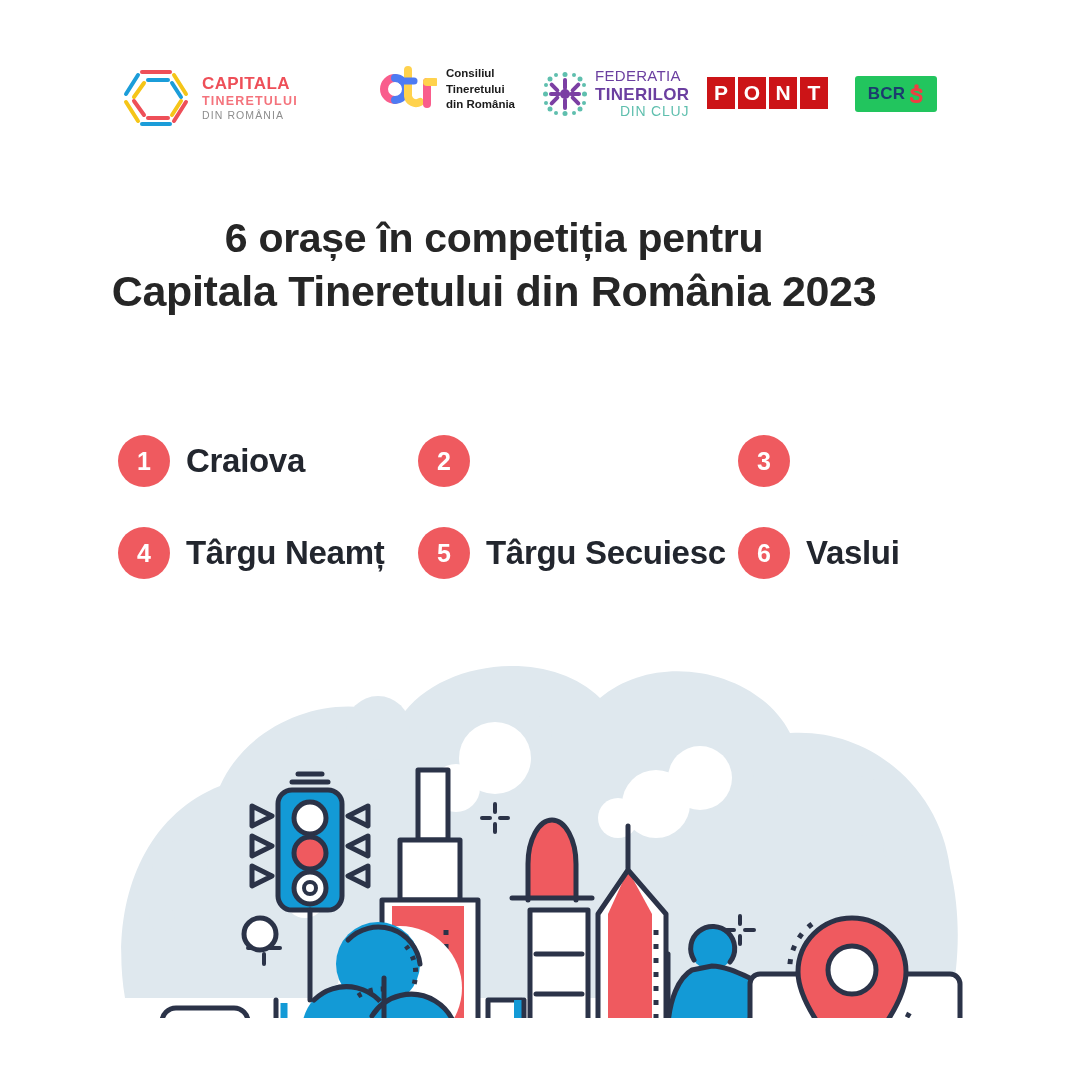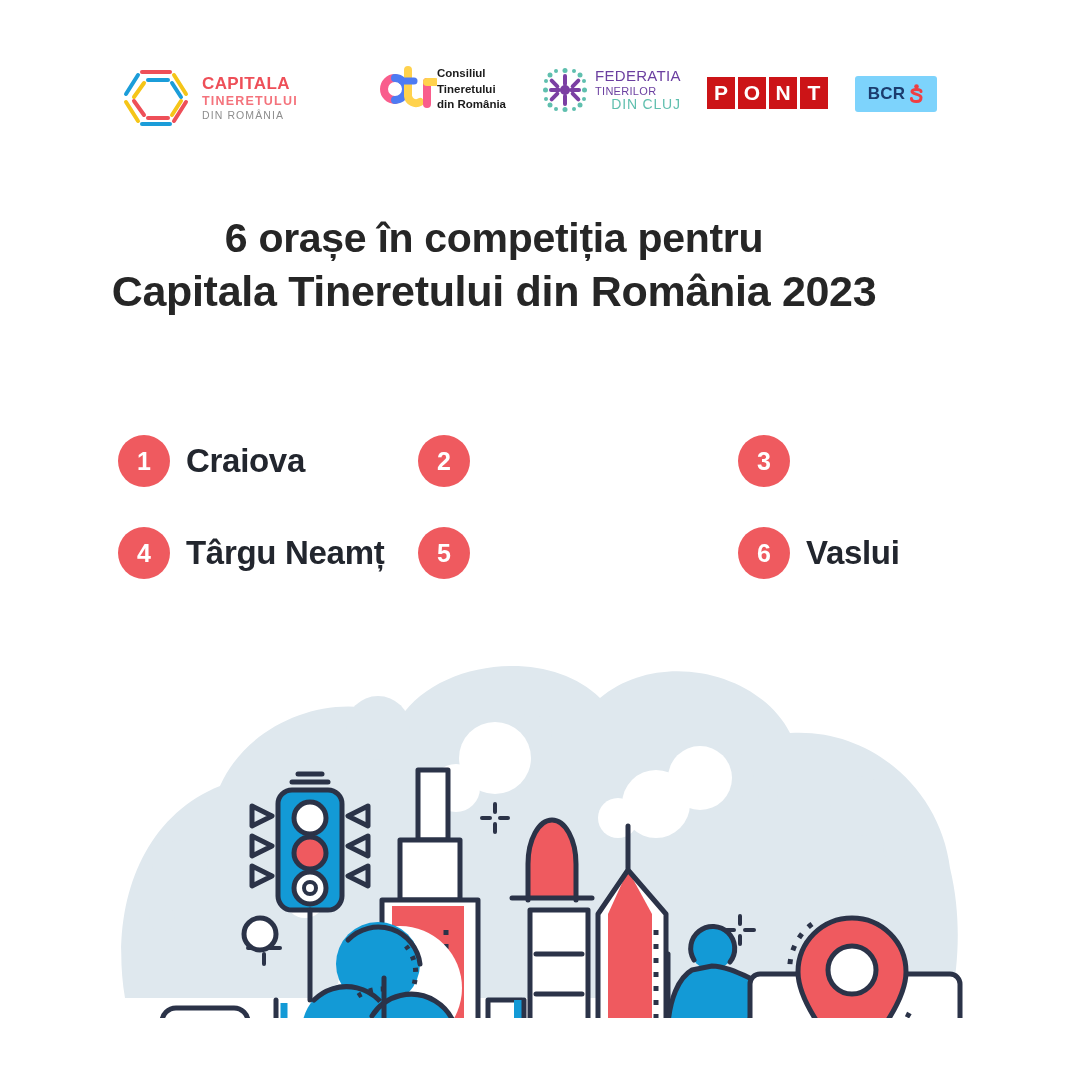--- a/index.html
+++ b/index.html
@@ -39,53 +39,54 @@
     letter-spacing: .4px;
   }
   .cap-l1 { font-size: 17px; color: #ee4f58; }
   .cap-l2 { font-size: 12.5px; color: #f4737c; letter-spacing: 1.2px; }
   .cap-l3 { font-size: 10.5px; color: #8d8d8d; letter-spacing: 1.1px; font-weight: normal; }
 
   
   .logo-ctr { left: 375px; top: 8px; }
   .ctr-mark { width: 62px; height: 46px; }
   .ctr-words {
+    margin-left: 9px;
     font-size: 11.5px;
     font-weight: bold;
     line-height: 1.35;
     color: #1b1b1b;
   }
 
   
   .logo-fed { left: 543px; top: 10px; }
   .fed-mark { width: 44px; height: 44px; }
   .fed-words { margin-left: 8px; line-height: 1.12; }
   .fed-l1 { font-size: 15px; font-weight: normal; color: #6b3fa0; letter-spacing: .3px; }
-  .fed-l2 { font-size: 11px; font-weight: normal; color: #6b3fa0; letter-spacing: .3px; }
+  .fed-l2 { font-size: 17px; font-weight: bold; color: #6b3fa0; letter-spacing: .3px; }
   .fed-l3 { font-size: 14px; font-weight: normal; color: #5fbfae; letter-spacing: .8px; text-align: right; }
 
   
   .logo-pont { left: 707px; top: 19px; display: flex; gap: 3px; }
   .pont-cell {
     width: 28px; height: 32px;
     background: #cc1417;
     color: #ffffff;
     font-size: 21px;
     font-weight: bold;
     display: flex;
     align-items: center;
     justify-content: center;
     font-family: "Liberation Sans", sans-serif;
   }
 
   
   .logo-bcr {
     left: 855px; top: 18px;
     width: 82px; height: 36px;
-    background: #7dd3fc;
+    background: #22c55e;
     border-radius: 3px;
     justify-content: center;
   }
   .bcr-text {
     font-size: 17px;
     font-weight: bold;
     color: #1b3c6e;
     letter-spacing: .3px;
   }
   .bcr-s { margin-left: 4px; }
@@ -271,20 +272,21 @@
   <div class="city">
     <div class="badge">3</div>
   </div>
 
   <div class="city">
     <div class="badge">4</div>
     <div class="city-name">Târgu Neamț</div>
   </div>
   <div class="city">
     <div class="badge">5</div>
+    <div class="city-name">Târgu Secuiesc</div>
   </div>
   <div class="city">
     <div class="badge">6</div>
     <div class="city-name">Vaslui</div>
   </div>
 
 </div>
 
 <div class="illustration">
 <svg viewBox="0 0 880 400" xmlns="http://www.w3.org/2000/svg">

